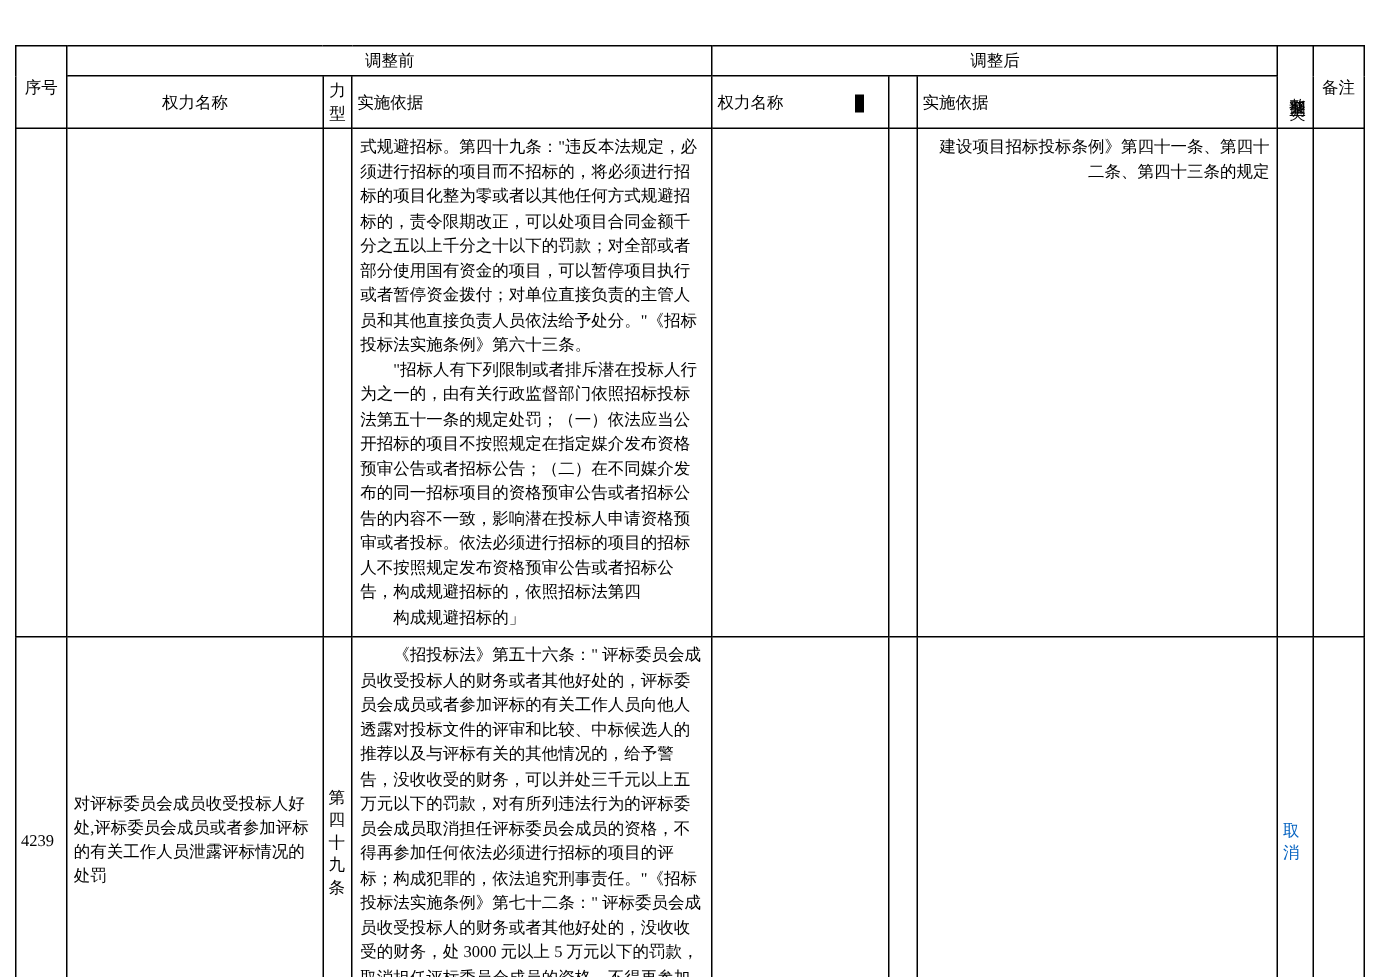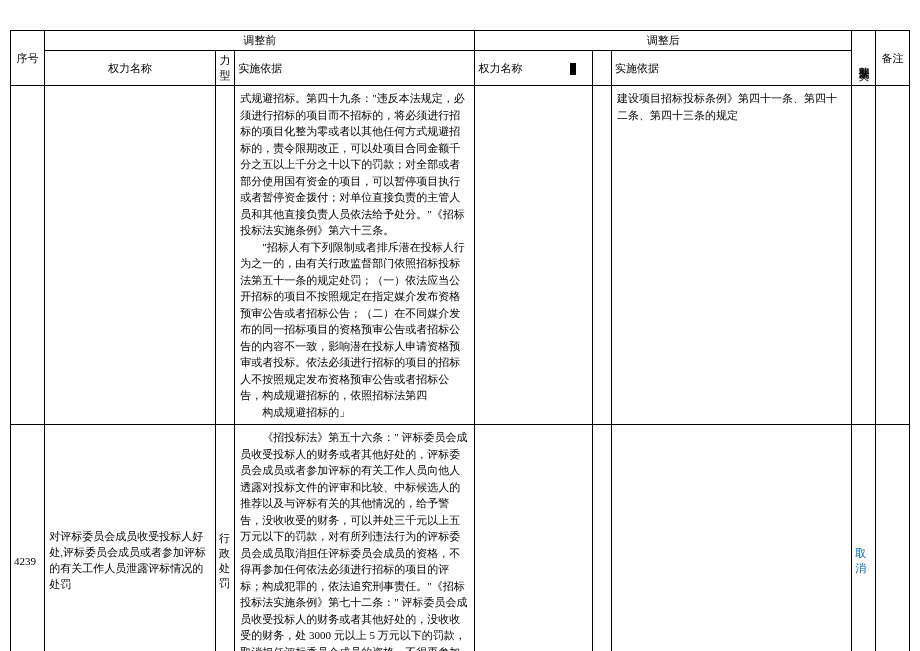--- a/index.html
+++ b/index.html
@@ -30,21 +30,21 @@
     .col-basis-after { width: 225px; }
     .col-adjust { width: 22px; }
     .col-note { width: 32px; }
     td.body-text {
       text-align: left;
       vertical-align: top;
       line-height: 1.5;
       padding: 4px 5px;
     }
     td.body-text-top-right {
-      text-align: left;
+      text-align: right;
       vertical-align: top;
       line-height: 1.5;
       padding: 4px 5px;
       margin-left: 37px;
     }
     .vtext {
       writing-mode: vertical-rl;
       text-orientation: upright;
       letter-spacing: 1px;
     }
@@ -109,21 +109,21 @@
       </td>
       <td></td>
       <td></td>
       <td class="body-text-top-right">建设项目招标投标条例》第四十一条、第四十二条、第四十三条的规定</td>
       <td></td>
       <td></td>
     </tr>
     <tr>
       <td>4239</td>
       <td class="name-cell">对评标委员会成员收受投标人好处,评标委员会成员或者参加评标的有关工作人员泄露评标情况的处罚</td>
-      <td><span>行政处罚</span></td>
+      <td><span>第四十九条</span></td>
       <td class="body-text">
         <span class="indent">《招投标法》第五十六条：" 评标委员会成员收受投标人的财务或者其他好处的，评标委员会成员或者参加评标的有关工作人员向他人透露对投标文件的评审和比较、中标候选人的推荐以及与评标有关的其他情况的，给予警告，没收收受的财务，可以并处三千元以上五万元以下的罚款，对有所列违法行为的评标委员会成员取消担任评标委员会成员的资格，不得再参加任何依法必须进行招标的项目的评标；构成犯罪的，依法追究刑事责任。"《招标投标法实施条例》第七十二条：" 评标委员会成员收受投标人的财务或者其他好处的，没收收受的财务，处 3000 元以上 5 万元以下的罚款，取消担任评标委员会成员的资格，不得再参加依法必须进行招标的项目的评标；构成犯罪的，依法追究刑事责任。</span>
       </td>
       <td></td>
       <td></td>
       <td></td>
       <td><a href="#" class="link">取消</a></td>
       <td></td>
     </tr>
   </tbody>

